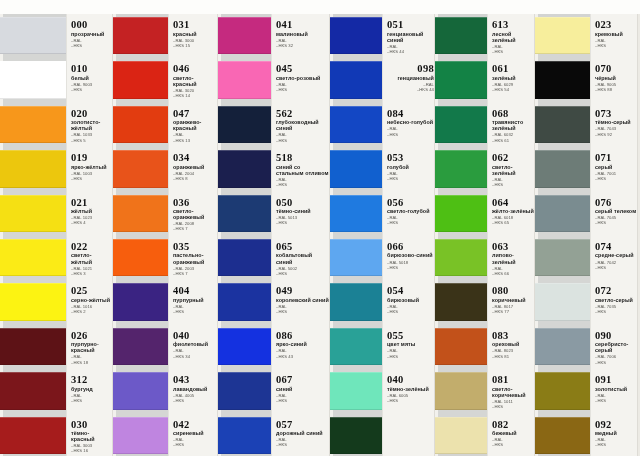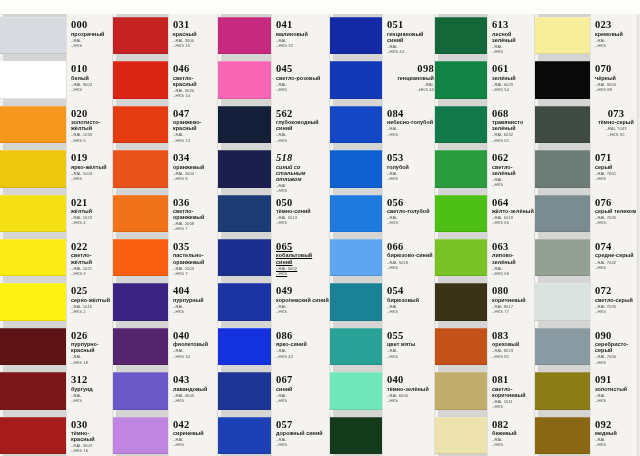--- a/index.html
+++ b/index.html
@@ -304,33 +304,33 @@
             <div class="nm">светло-розовый</div>
             <div class="ral">–RAL</div>
             <div class="hks">–HKS</div>
           </div>
           <div class="lab" style="height: 44.4px;">
             <div class="code">562</div>
             <div class="nm">глубоководный синий</div>
             <div class="ral">–RAL</div>
             <div class="hks">–HKS</div>
           </div>
-          <div class="lab" style="height: 44.4px; font-style: italic;">
+          <div class="lab" style="height: 44.4px;">
             <div class="code">518</div>
             <div class="nm">синий со стальным отливом</div>
             <div class="ral">–RAL</div>
             <div class="hks">–HKS</div>
           </div>
           <div class="lab" style="height: 44.4px;">
             <div class="code">050</div>
             <div class="nm">тёмно-синий</div>
             <div class="ral">–RAL 5013</div>
             <div class="hks">–HKS</div>
           </div>
-          <div class="lab" style="height: 44.4px; text-decoration: underline;">
+          <div class="lab" style="height: 44.4px;">
             <div class="code">065</div>
             <div class="nm">кобальтовый синий</div>
             <div class="ral">–RAL 5002</div>
             <div class="hks">–HKS</div>
           </div>
           <div class="lab" style="height: 44.4px;">
             <div class="code">049</div>
             <div class="nm">королевский синий</div>
             <div class="ral">–RAL</div>
             <div class="hks">–HKS</div>
@@ -547,21 +547,21 @@
             <div class="nm">кремовый</div>
             <div class="ral">–RAL</div>
             <div class="hks">–HKS</div>
           </div>
           <div class="lab" style="height: 44.4px;">
             <div class="code">070</div>
             <div class="nm">чёрный</div>
             <div class="ral">–RAL 9005</div>
             <div class="hks">–HKS 88</div>
           </div>
-          <div class="lab" style="height: 44.4px; text-align: center;">
+          <div class="lab" style="height: 44.4px;">
             <div class="code">073</div>
             <div class="nm">тёмно-серый</div>
             <div class="ral">–RAL 7043</div>
             <div class="hks">–HKS 92</div>
           </div>
           <div class="lab" style="height: 44.4px;">
             <div class="code">071</div>
             <div class="nm">серый</div>
             <div class="ral">–RAL 7001</div>
             <div class="hks">–HKS</div>

